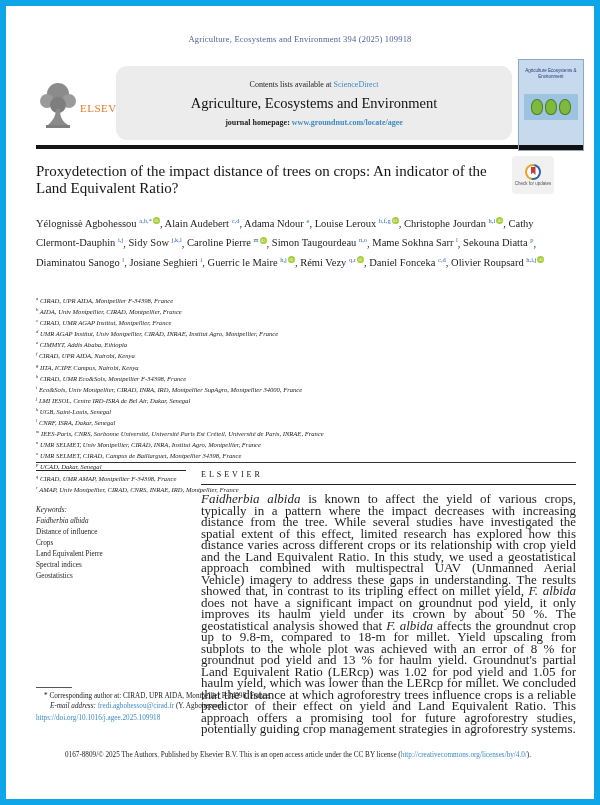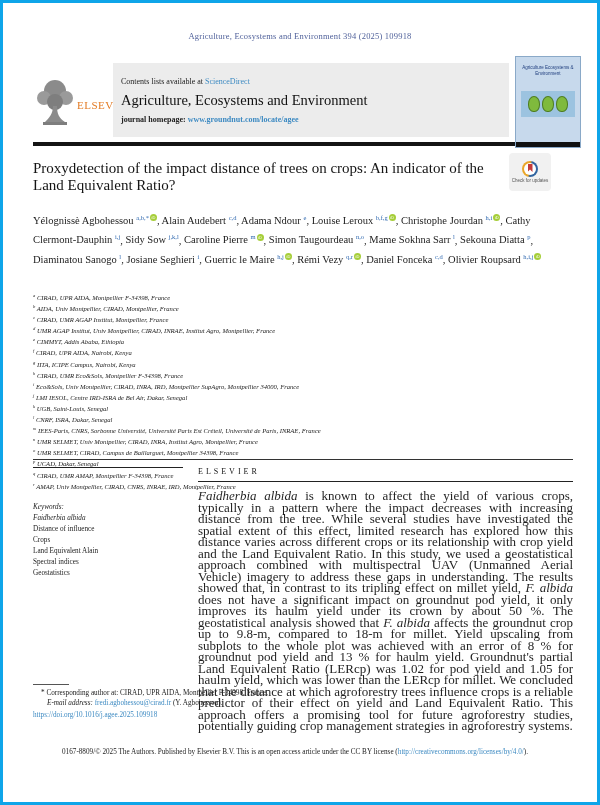--- a/index.html
+++ b/index.html
@@ -1,35 +1,36 @@
 <!DOCTYPE html>
 <html><head>
 <meta charset="utf-8">
 <style>
   * { margin:0; padding:0; box-sizing:border-box; }
   html,body { background:#fff; }
   .page {
     position:relative; width:600px; height:805px; margin:0 auto;
-    background:#fff; border:3px solid #0ea5e9; overflow:hidden;
+    background:#fff; border:6px solid #0ea5e9; overflow:hidden;
     font-family:"Liberation Serif", serif; color:#1c1c1c;
   }
   
   .runhead {
     position:absolute; top:28px; left:0; width:100%;
     text-align:center; font-size:8.5px; color:#51629b; letter-spacing:.2px;
   }
   
   .banner { position:absolute; top:53px; left:30px; width:548px; height:92px; display:flex; }
   .logo-col { width:80px; display:flex; align-items:center; justify-content:flex-start; padding-top:4px; }
   .logo-col svg { display:block; }
   .elsevier-word { font-size:11px; color:#e37b24; letter-spacing:.5px; margin-top:1px; font-family:"Liberation Serif",serif; }
   .graybox {
     flex:1; background:#ececec; margin-top:7px; height:74px;
-    display:flex; flex-direction:column; justify-content:center; gap:6px;
+    display:flex; flex-direction:column; align-items:center; justify-content:center; gap:6px;
     padding:4px 8px;
+    border-radius:11px;
   }
   .contents-line { font-size:8px; color:#222; }
   .journal-title { font-size:14.5px; font-weight:normal; color:#111; }
   .homepage-line { font-size:8px; font-weight:bold; color:#222; }
   .link { color:#3d8ac2; text-decoration:none; cursor:pointer; }
   .cover {
     width:66px; height:92px; margin-left:6px; background:#c7d9ec;
     border:1px solid #8aa9c8; position:relative; padding:8px 5px 0 5px; text-align:center;
   }
   .cover-title { font-size:4.5px; line-height:5.5px; color:#1d3c7c; font-family:"Liberation Sans",sans-serif; }
@@ -173,21 +174,21 @@
 
   <div class="cols">
     <div class="col-left">
       <div class="head-rule"></div>
       <div class="kw">
         <div class="kw-label">Keywords:</div>
         <div id="kw-list">
             <div class="kw-italic">Faidherbia albida</div>
             <div>Distance of influence</div>
             <div>Crops</div>
-            <div>Land Equivalent Alain</div>
+            <div>Land Equivalent Pierre</div>
             <div>Spectral indices</div>
             <div>Geostatistics</div>
           </div>
       </div>
     </div>
     <div class="col-right">
       <div class="sec-head">ELSEVIER</div>
       <div class="head-rule"></div>
       <div class="abstract" id="abstract-text"><i>Faidherbia albida</i><span> is known to affect the yield of various crops, typically in a pattern where the impact decreases with increasing distance from the tree. While several studies have investigated the spatial extent of this effect, limited research has explored how this distance varies across different crops or its relationship with crop yield and the Land Equivalent Ratio. In this study, we used a geostatistical approach combined with multispectral UAV (Unmanned Aerial Vehicle) imagery to address these gaps in understanding. The results showed that, in contrast to its tripling effect on millet yield, </span><i>F. albida</i><span> does not have a significant impact on groundnut pod yield, it only improves its haulm yield under its crown by about 50 %. The geostatistical analysis showed that </span><i>F. albida</i><span> affects the groundnut crop up to 9.8-m, compared to 18-m for millet. Yield upscaling from subplots to the whole plot was achieved with an error of 8 % for groundnut pod yield and 13 % for haulm yield. Groundnut's partial Land Equivalent Ratio (LERcp) was 1.02 for pod yield and 1.05 for haulm yield, which was lower than the LERcp for millet. We concluded that the distance at which agroforestry trees influence crops is a reliable predictor of their effect on yield and Land Equivalent Ratio. This approach offers a promising tool for future agroforestry studies, potentially guiding crop management strategies in agroforestry systems.</span></div>
     </div>

